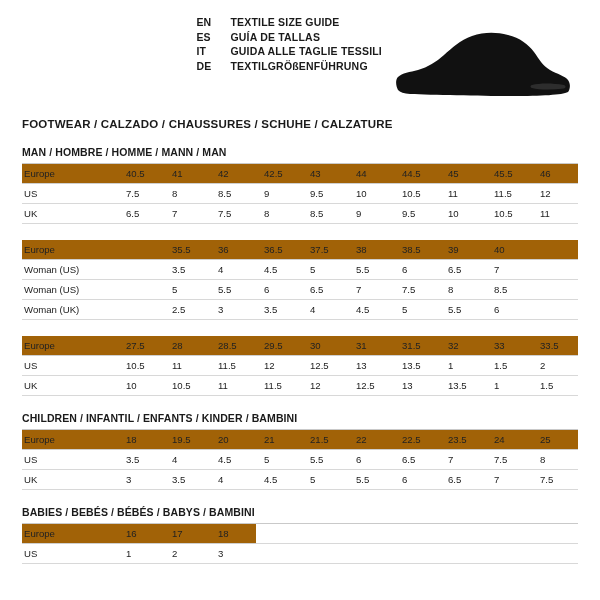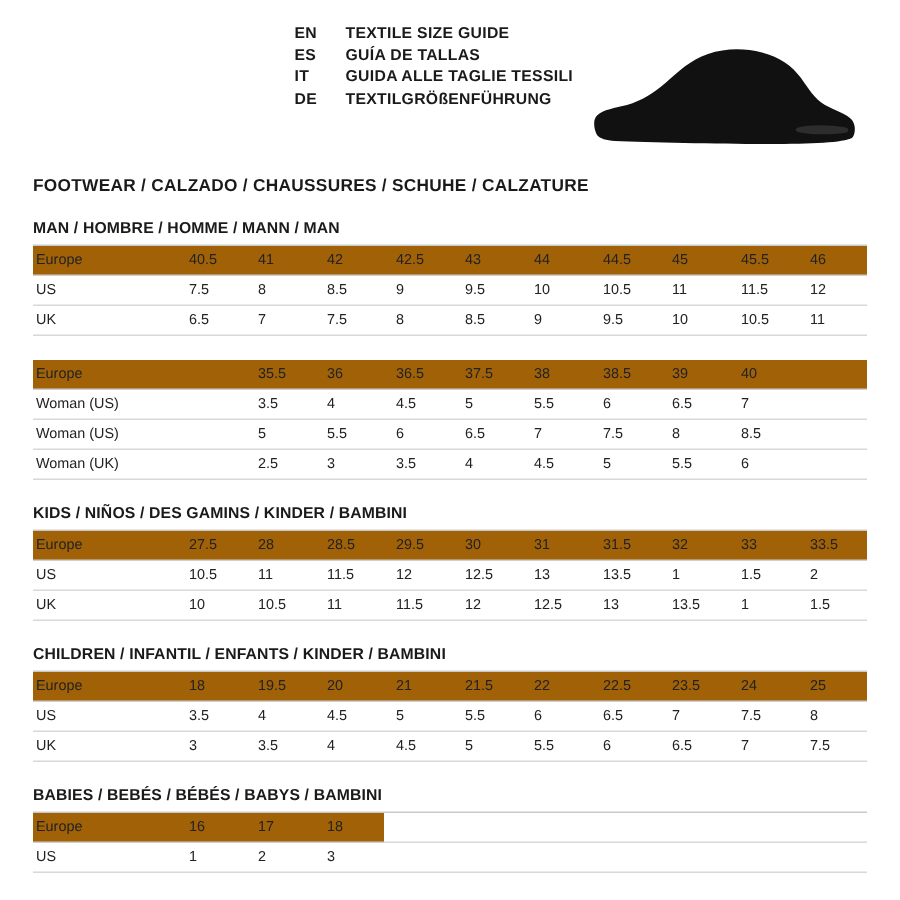--- a/index.html
+++ b/index.html
@@ -244,21 +244,20 @@
           <td>5</td>
           <td>5.5</td>
           <td>6</td>
           <td></td>
         </tr>
       </tbody>
     </table>
   </div>
 
   <div class="section">
-    <div class="section-title">KIDS / NIÑOS / DES GAMINS / KINDER / BAMBINI</div>
     <table class="size">
       <tbody>
         <tr class="shaded">
           <td class="rowlabel">Europe</td>
           <td>27.5</td>
           <td>28</td>
           <td>28.5</td>
           <td>29.5</td>
           <td>30</td>
           <td>31</td>

